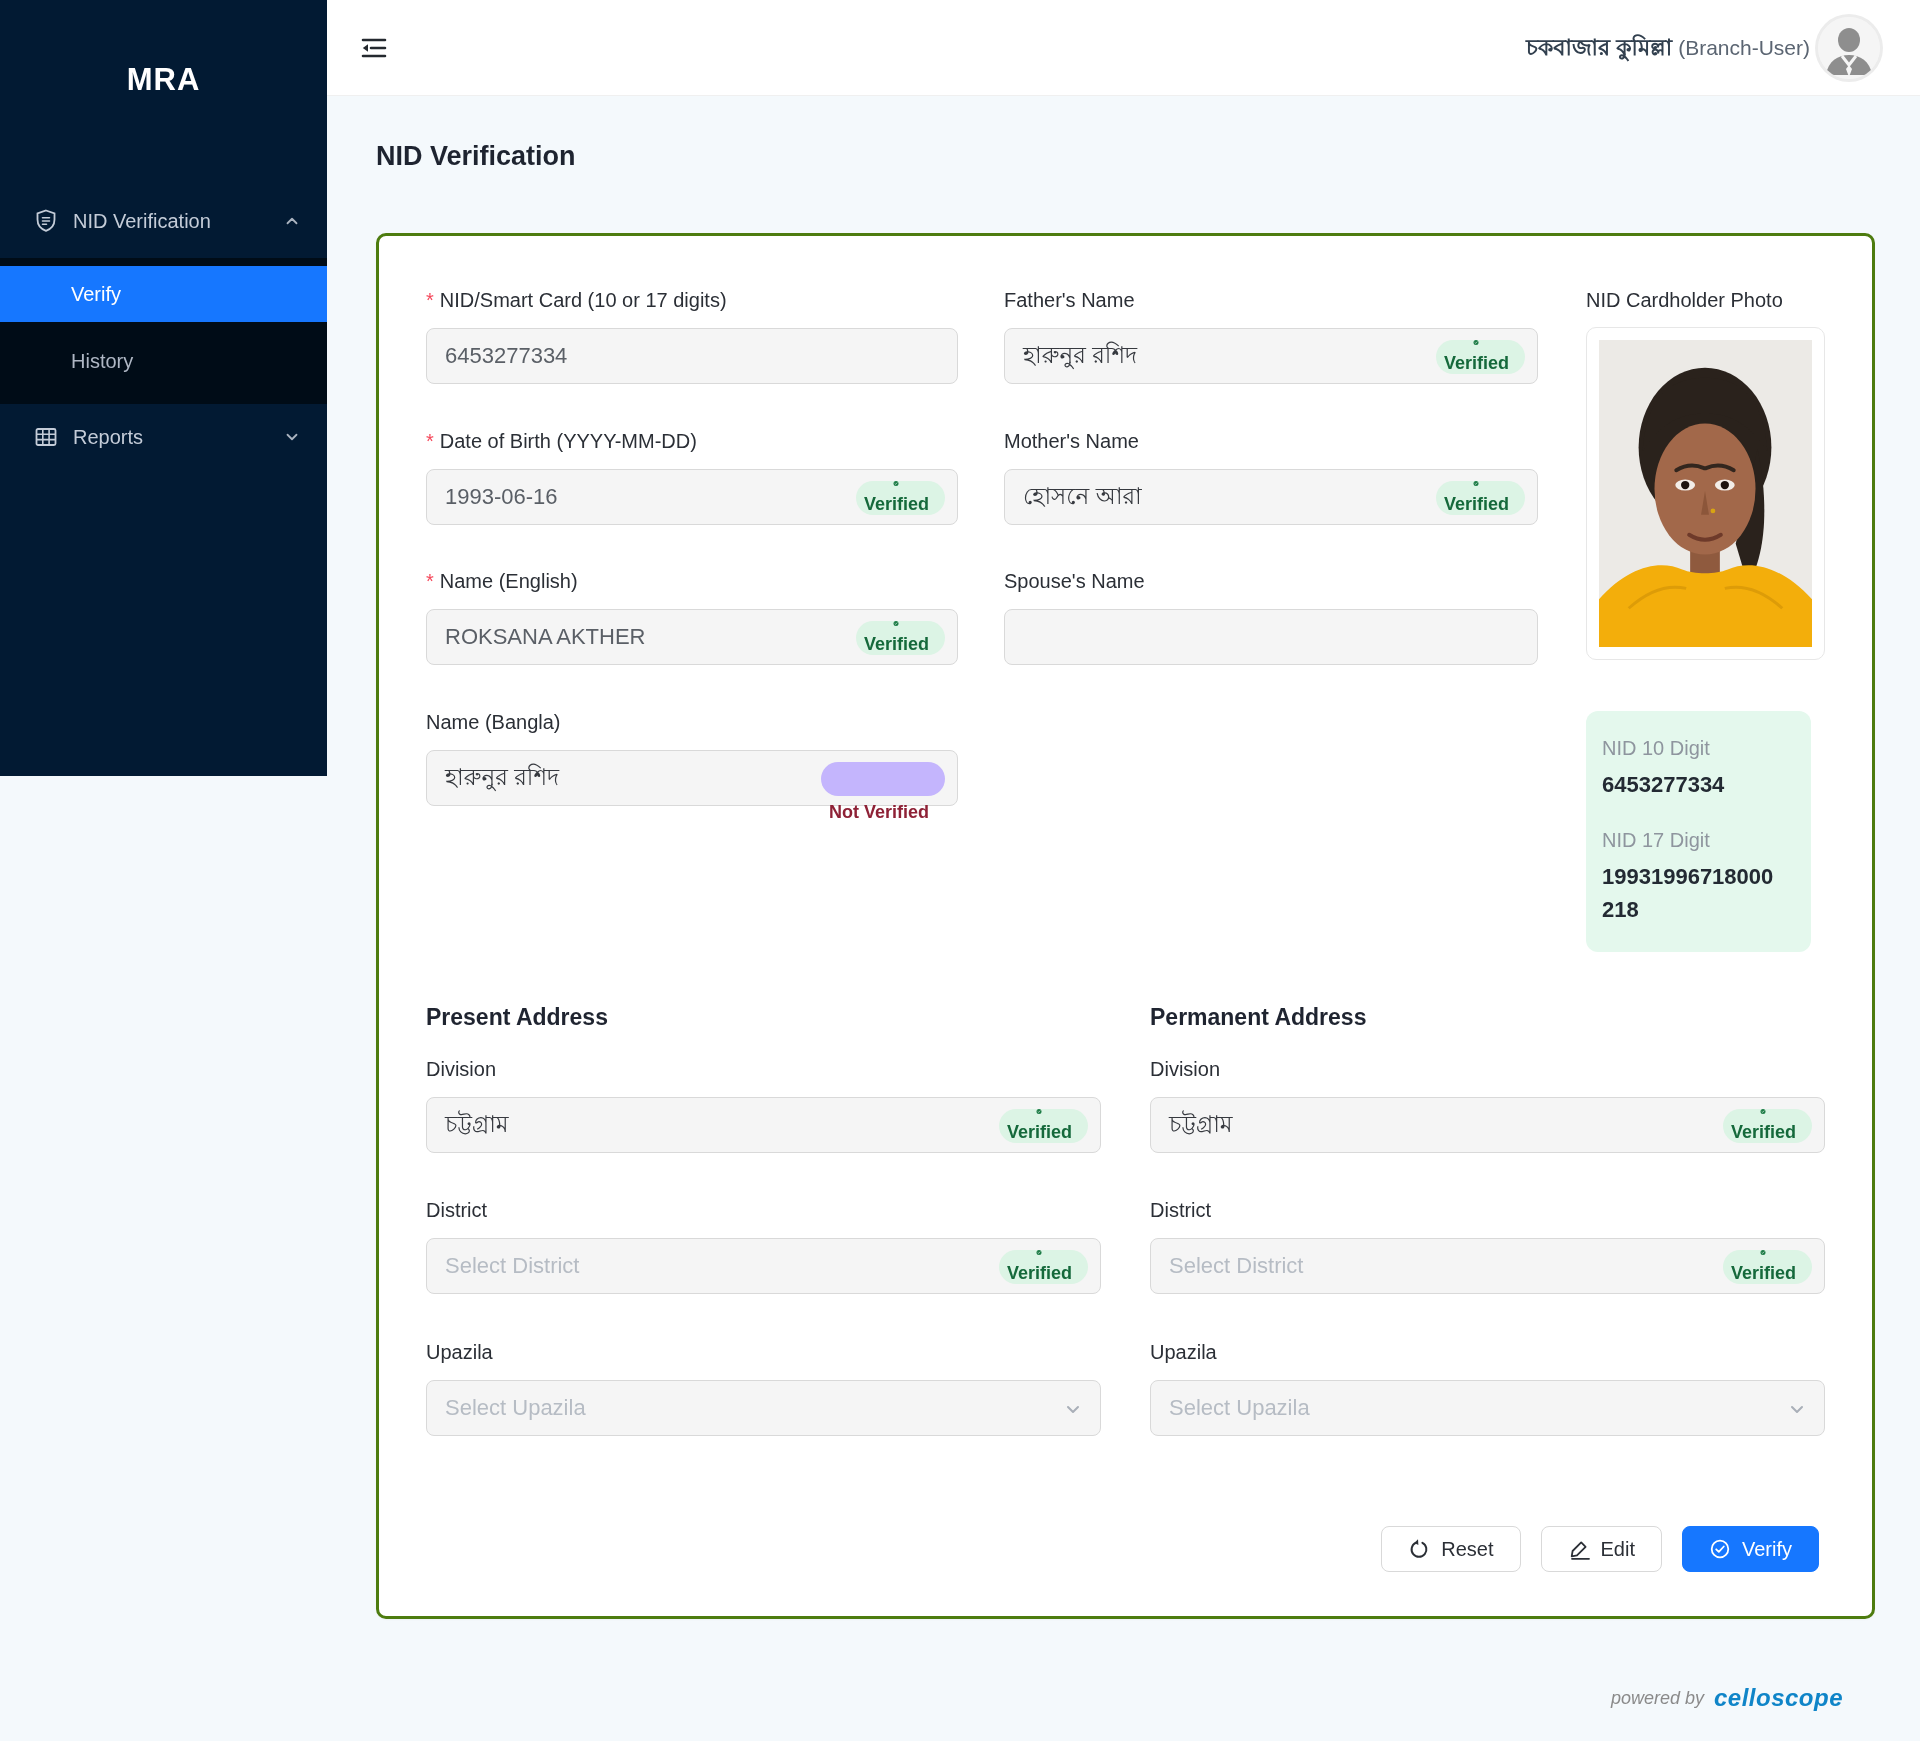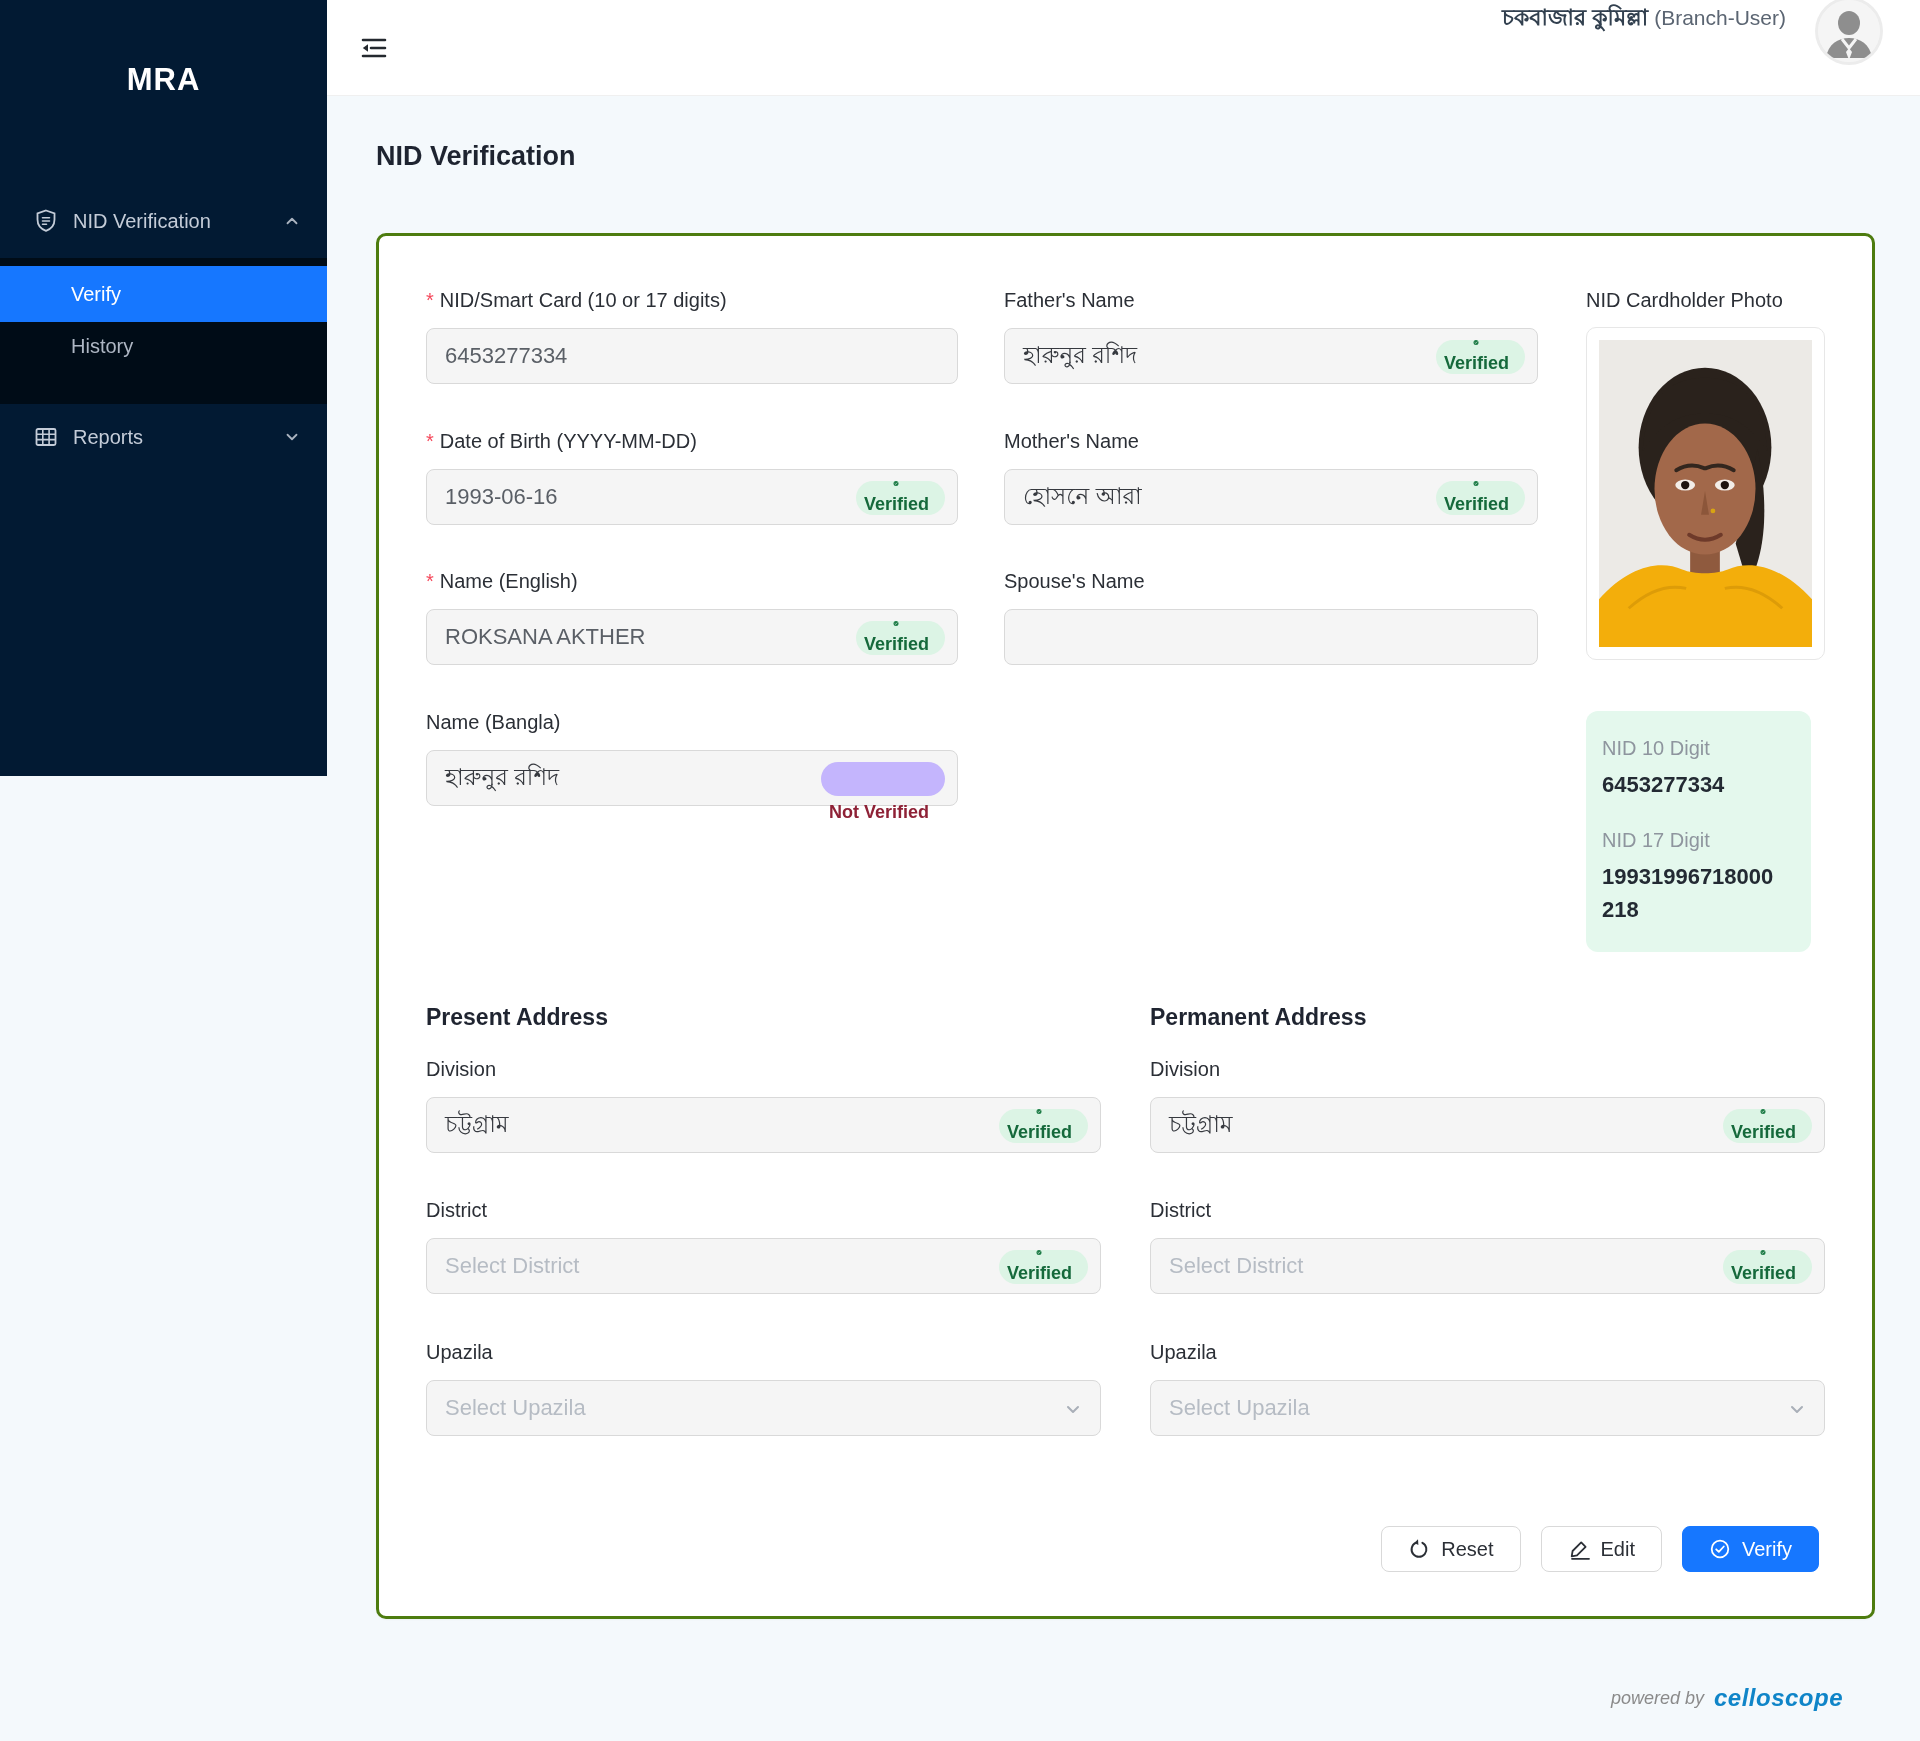--- a/index.html
+++ b/index.html
@@ -22,21 +22,21 @@
   .item-parent { top:193px; }
   .submenu { position:absolute; top:258px; left:0; width:100%; height:146px; background:#000c17; }
   .sub-item { position:absolute; left:0; width:100%; height:56px; display:flex; align-items:center;
               padding-left:71px; font-size:20px; color:#aeb7c4; cursor:pointer; }
   .sub-item.active { background:#1677ff; color:#ffffff; }
   .item-reports { top:409px; }
   
   .header { position:absolute; left:327px; top:0; width:1593px; height:96px; background:#ffffff;
             border-bottom:1px solid #f0f0f0; }
   .fold-btn { position:absolute; left:32px; top:33px; width:30px; height:30px; cursor:pointer; color:#24292f; }
-  .user-area { position:absolute; right:40px; top:0; height:96px; display:flex; align-items:flex-start; gap:32px; cursor:pointer; }
+  .user-area { position:absolute; right:40px; top:0; height:96px; display:flex; align-items:center; gap:8px; cursor:pointer; }
   .user-name { font-size:22px; font-weight:bold; color:#32404f; }
   .user-role { font-size:21px; color:#5b6572; font-weight:normal; margin-left:6px; }
   .avatar { width:62px; height:62px; border-radius:50%; overflow:hidden; background:#f5f5f5;
             box-shadow:0 0 0 3px #ececec; }
   
   .page-title { position:absolute; left:376px; top:141px; font-size:27px; font-weight:bold; color:#1e2430; }
   .card { position:absolute; left:376px; top:233px; width:1499px; height:1386px; background:#ffffff;
           border:3px solid #4d7c0f; border-radius:10px; box-shadow:0 1px 2px rgba(0,0,0,0.03); }
   .field { position:absolute; }
   .flabel { font-size:20px; color:#2b2f36; margin-bottom:16px; white-space:nowrap; }
@@ -88,21 +88,21 @@
     <span>NID Verification</span>
     <svg class="mi-caret" viewBox="0 0 20 20" fill="none">
       <path d="M5 12.5l5-5 5 5" stroke="#aab3bf" stroke-width="2" stroke-linecap="round" stroke-linejoin="round"></path>
     </svg>
   </div>
 
   <div class="submenu">
     <div class="sub-item active" style="top:8px">
       <span>Verify</span>
     </div>
-    <div class="sub-item" style="top:60px">
+    <div class="sub-item" style="top:75px">
       <span>History</span>
     </div>
   </div>
 
   <div class="menu-item item-reports">
     <svg class="mi-icon" viewBox="0 0 26 26" fill="none">
       <rect x="3.5" y="5" width="19" height="16" rx="1.5" stroke="#c4ccd8" stroke-width="1.8"></rect>
       <path d="M3.5 10.3h19M3.5 15.6h19M9.8 5v16M16.1 5v16" stroke="#c4ccd8" stroke-width="1.6"></path>
     </svg>
     <span>Reports</span>

